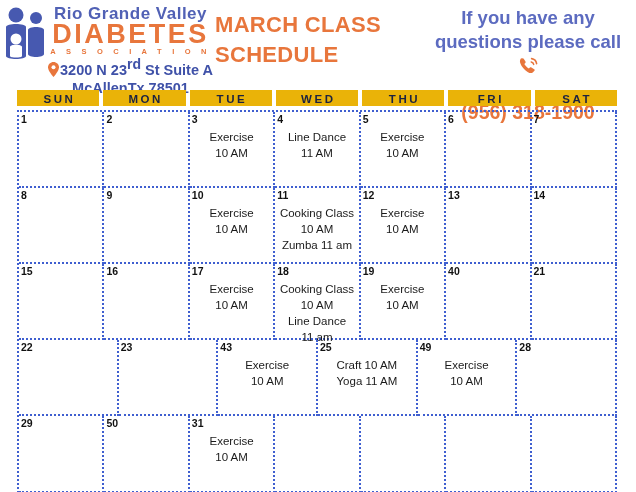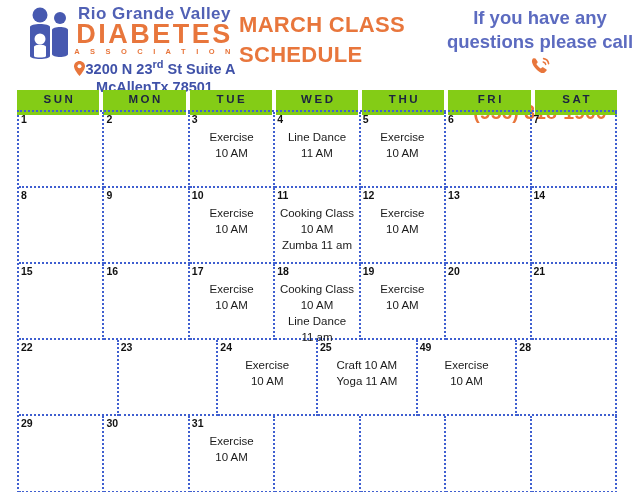--- a/index.html
+++ b/index.html
@@ -18,21 +18,20 @@
     height:88px;
     padding:0;
     box-sizing:border-box;
   }
   .brand{
     width:215px;
     position:relative;
     padding-top:4px;
     flex:0 0 215px;
     text-align:center;
-    margin-left:24px;
   }
   .brand-logo{
     position:absolute;
     left:2px;top:6px;
     width:52px;height:56px;
   }
   .brand-lines{
     margin-left:46px;
     text-align:center;
   }
@@ -63,21 +62,21 @@
     white-space:nowrap;
   }
   .brand-addr{
     color:#3f51a8;
     font-weight:bold;
     font-size:14.5px;
     line-height:15.5px;
     margin-top:1px;
     white-space:nowrap;
   }
-  .brand-addr .sup{font-size:11px;vertical-align:super;}
+  .brand-addr .sup{font-size:14px;vertical-align:super;}
   .pin-icon{
     display:inline-block;
     vertical-align:-2px;
     margin-right:1px;
   }
 
   .title-block{
     flex:0 0 205px;
     padding-top:10px;
   }
@@ -120,27 +119,27 @@
   
   .weekdays{
     position:absolute;
     left:17px;top:90px;
     width:600px;
     display:flex;
     gap:4px;
   }
   .weekday{
     flex:1 1 0;
-    background:#84cc16;
+    background:#eab308;
     color:#1c2340;
     font-size:11.5px;
     font-weight:bold;
     letter-spacing:2.6px;
     text-align:center;
-    padding:3px 0 9px 0;
+    padding:3px 0 0 0;
     line-height:13px;
     box-sizing:border-box;
     text-indent:2.6px;
   }
 
   
   .grid{
     position:absolute;
     left:17px;top:110px;
     width:600px;
@@ -338,35 +337,35 @@
         </div>
       </div>
       <div class="cell">
         <div class="daynum">19</div>
         <div class="events">
           <span class="ev">Exercise</span>
           <span class="ev">10 AM</span>
         </div>
       </div>
       <div class="cell">
-        <div class="daynum">20</div>
+        <div class="daynum">40</div>
       </div>
       <div class="cell">
         <div class="daynum">21</div>
       </div>
     </div>
     <div class="week">
       <div class="cell">
         <div class="daynum">22</div>
       </div>
       <div class="cell">
         <div class="daynum">23</div>
       </div>
       <div class="cell">
-        <div class="daynum">24</div>
+        <div class="daynum">43</div>
         <div class="events">
           <span class="ev">Exercise</span>
           <span class="ev">10 AM</span>
         </div>
       </div>
       <div class="cell">
         <div class="daynum">25</div>
         <div class="events">
           <span class="ev">Craft 10 AM</span>
           <span class="ev">Yoga 11 AM</span>
@@ -381,21 +380,21 @@
       </div>
       <div class="cell">
         <div class="daynum">28</div>
       </div>
     </div>
     <div class="week">
       <div class="cell">
         <div class="daynum">29</div>
       </div>
       <div class="cell">
-        <div class="daynum">30</div>
+        <div class="daynum">50</div>
       </div>
       <div class="cell">
         <div class="daynum">31</div>
         <div class="events">
           <span class="ev">Exercise</span>
           <span class="ev">10 AM</span>
         </div>
       </div>
       <div class="cell">
         <div class="daynum"></div>

